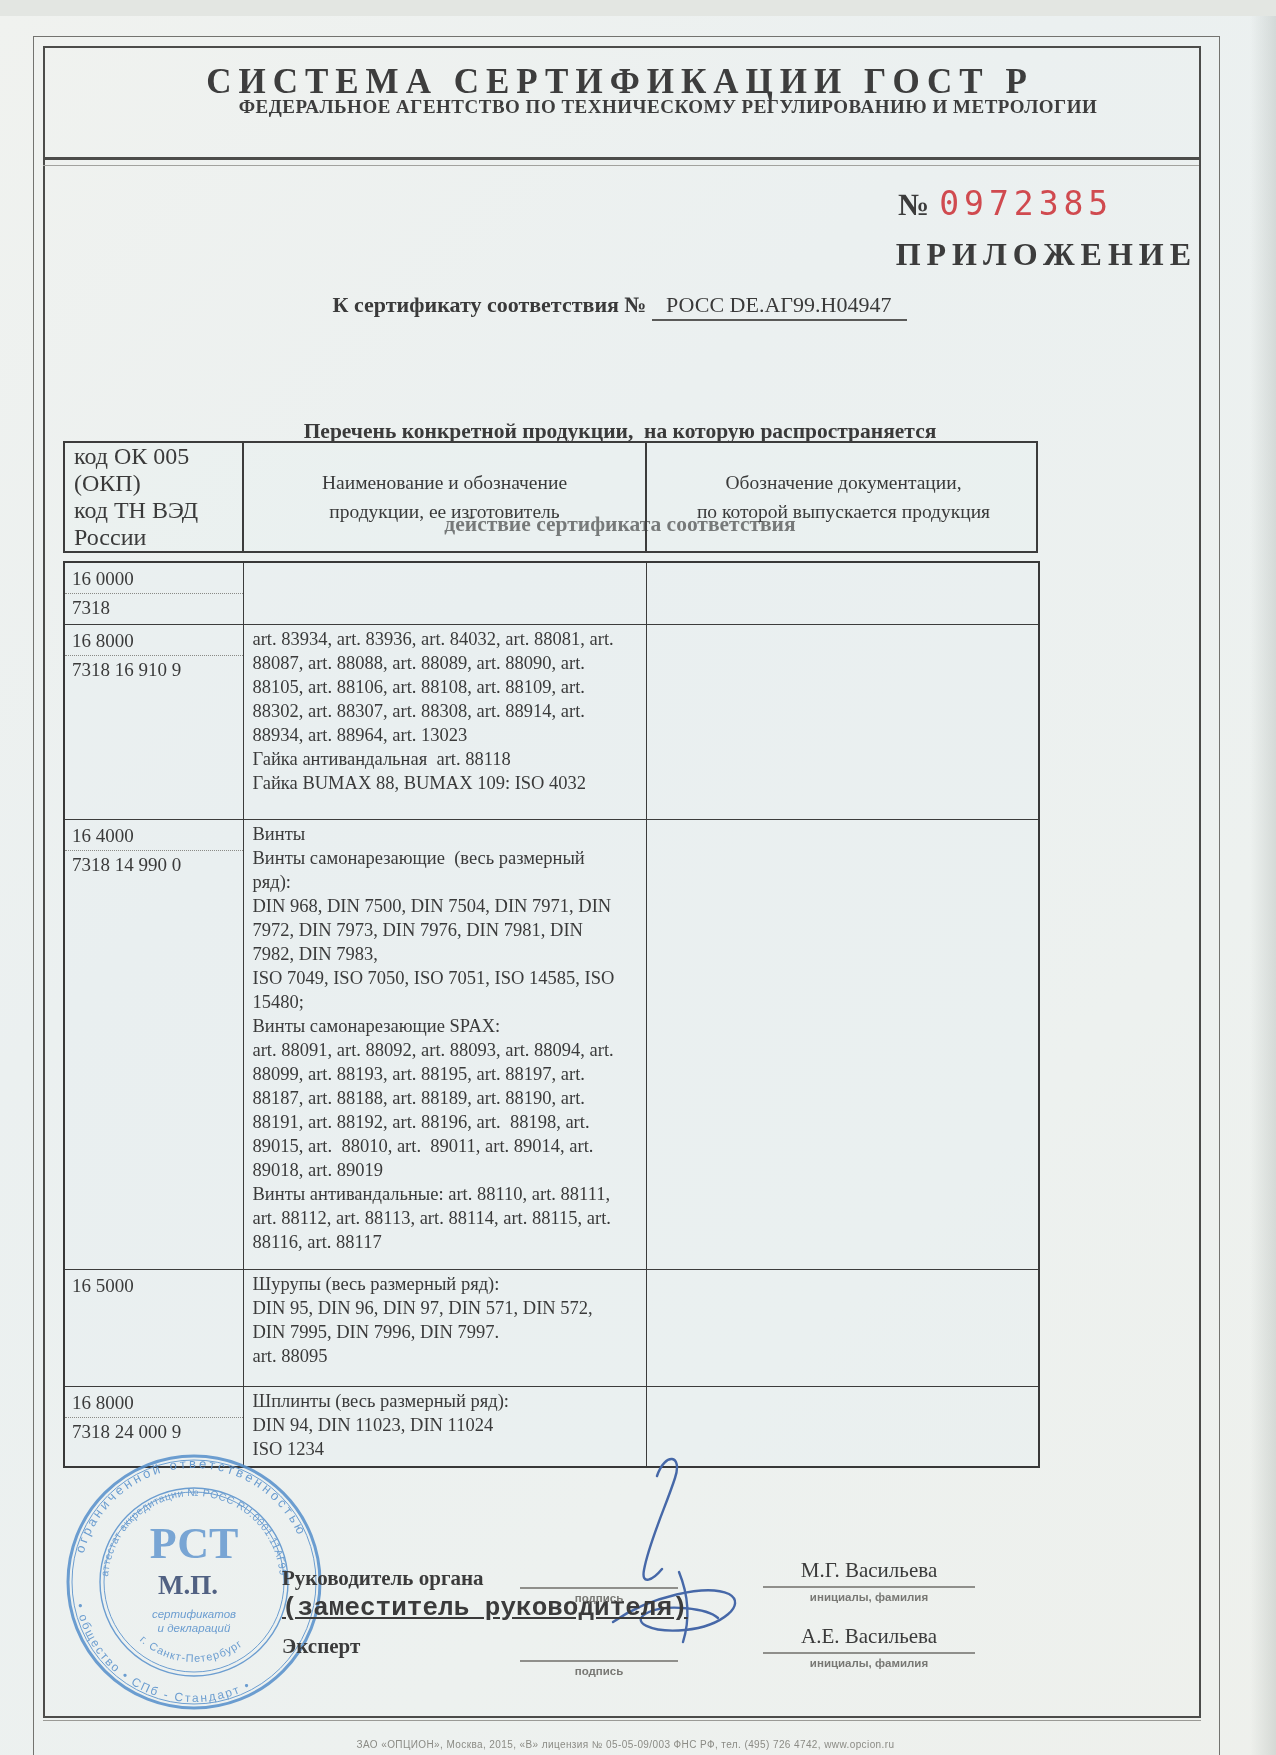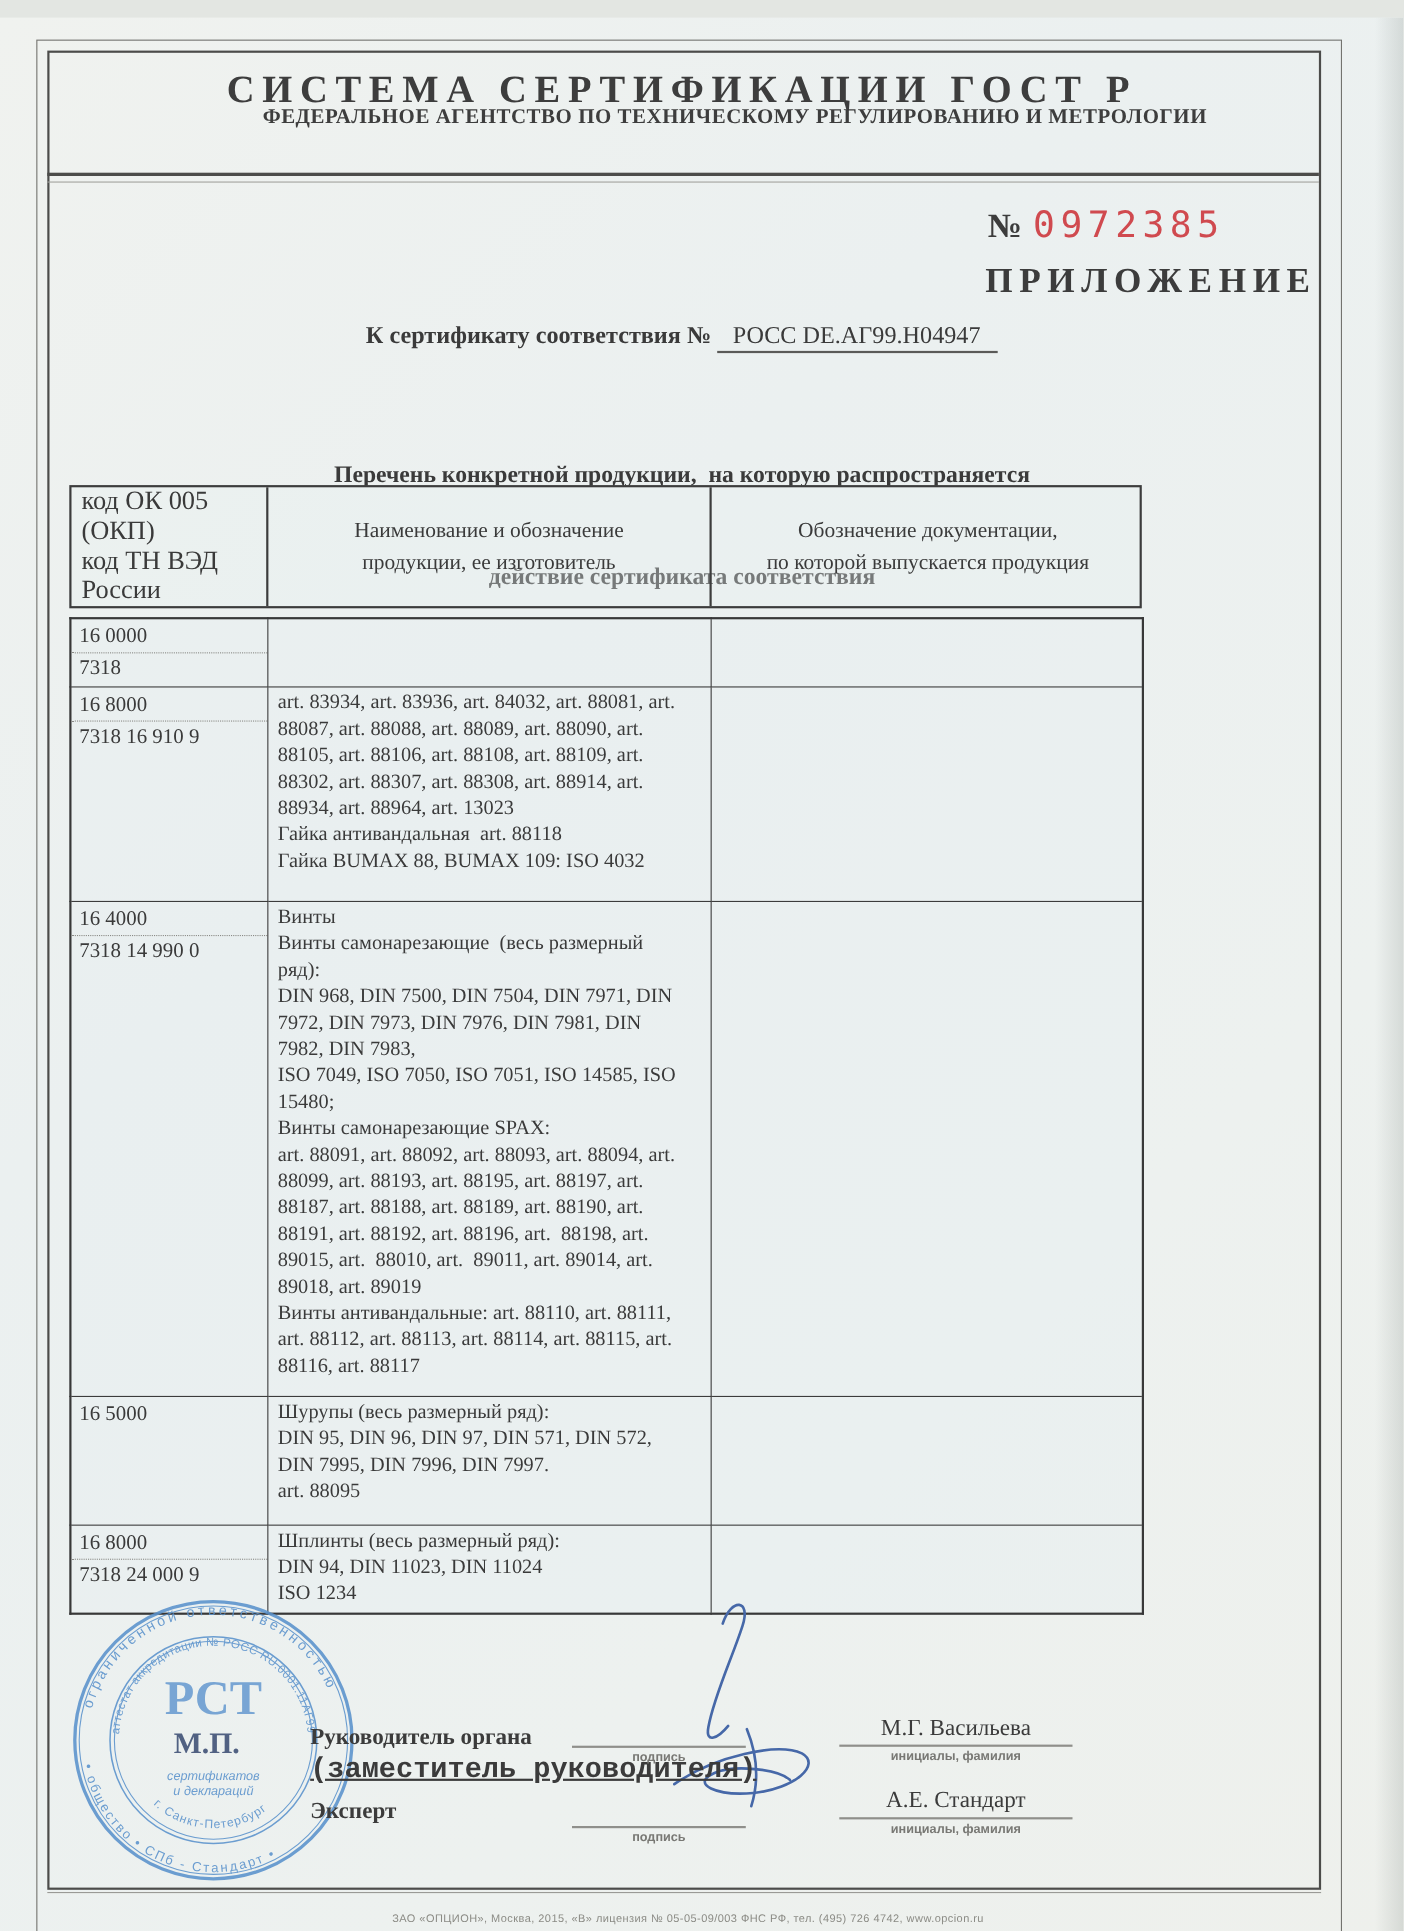--- a/index.html
+++ b/index.html
@@ -234,21 +234,21 @@
 
   <div class="abs sig-line" style="top:1571px;left:520px;width:158px;"></div>
   <div class="abs small-cap" style="top:1576px;left:520px;width:158px;">подпись</div>
   <div class="abs sig-line" style="top:1644px;left:520px;width:158px;"></div>
   <div class="abs small-cap" style="top:1649px;left:520px;width:158px;">подпись</div>
 
   <div class="abs name" style="top:1542px;left:763px;width:212px;">М.Г. Васильева</div>
   <div class="abs sig-line" style="top:1570px;left:763px;width:212px;"></div>
   <div class="abs small-cap" style="top:1575px;left:763px;width:212px;">инициалы, фамилия</div>
 
-  <div class="abs name" style="top:1608px;left:763px;width:212px;">А.Е. Стандарт</div>
+  <div class="abs name" style="top:1608px;left:763px;width:212px;">А.Е. Васильева</div>
   <div class="abs sig-line" style="top:1636px;left:763px;width:212px;"></div>
   <div class="abs small-cap" style="top:1641px;left:763px;width:212px;">инициалы, фамилия</div>
 
   <div class="abs bottom-extra-line"></div>
   <div class="abs footer">ЗАО «ОПЦИОН», Москва, 2015, «В»     лицензия № 05-05-09/003 ФНС РФ,  тел. (495) 726 4742,  www.opcion.ru</div>
 
   <div class="scan-edge"></div>
 </div>
 
 </body></html>

